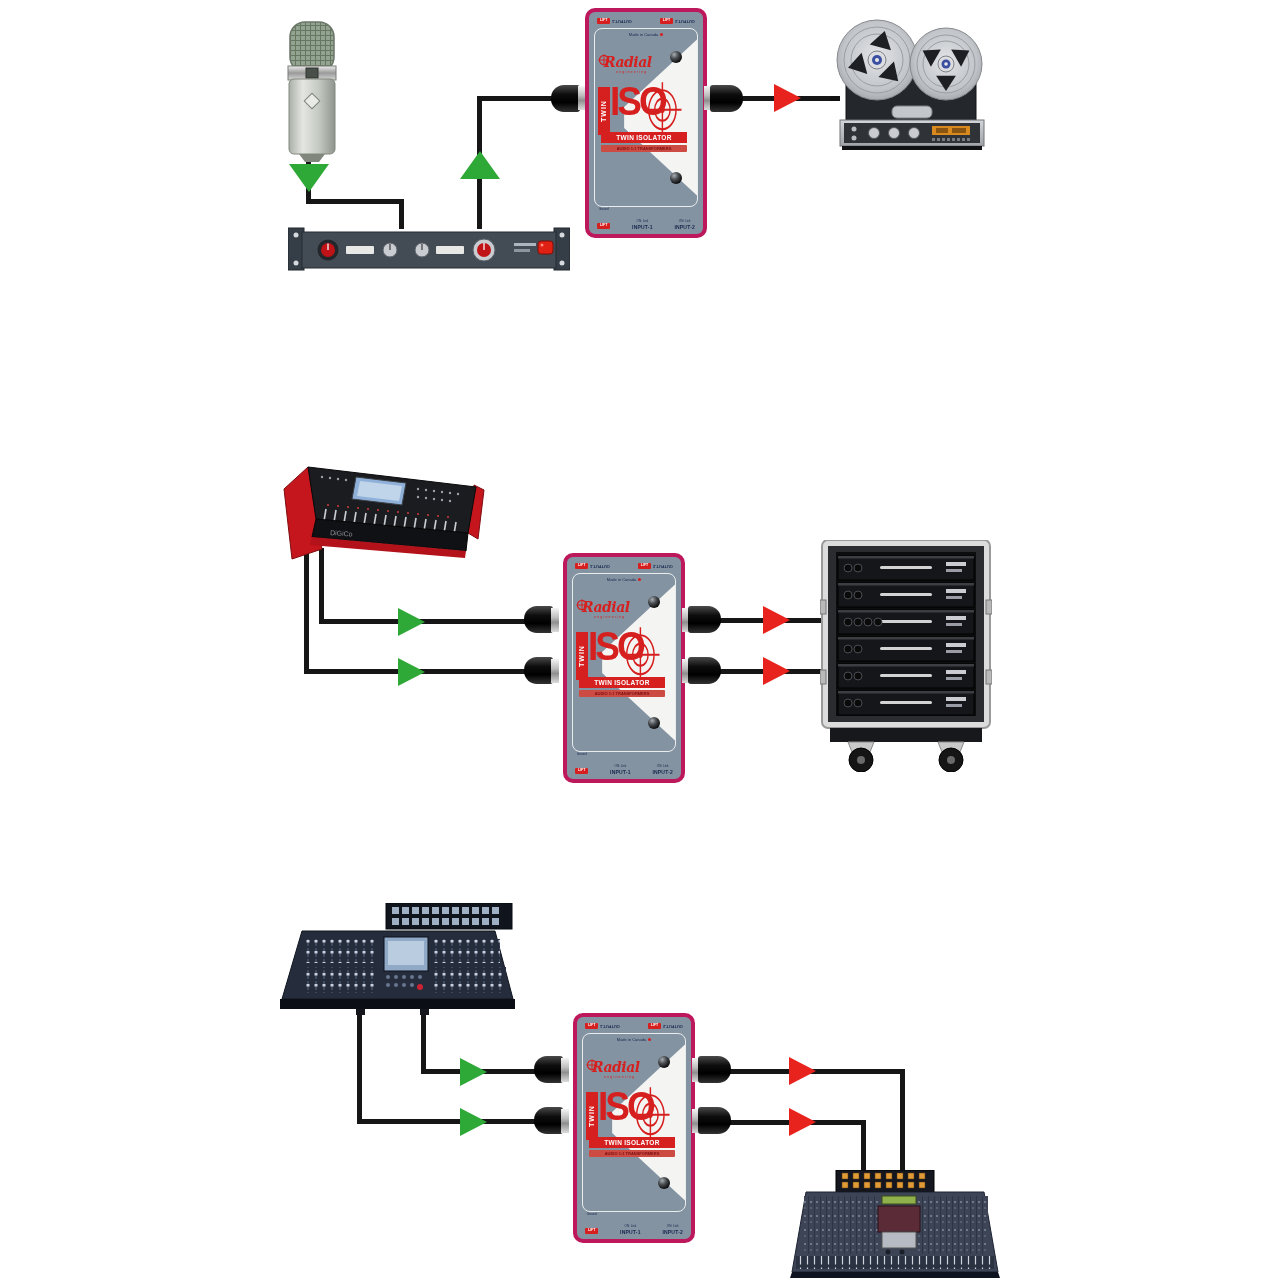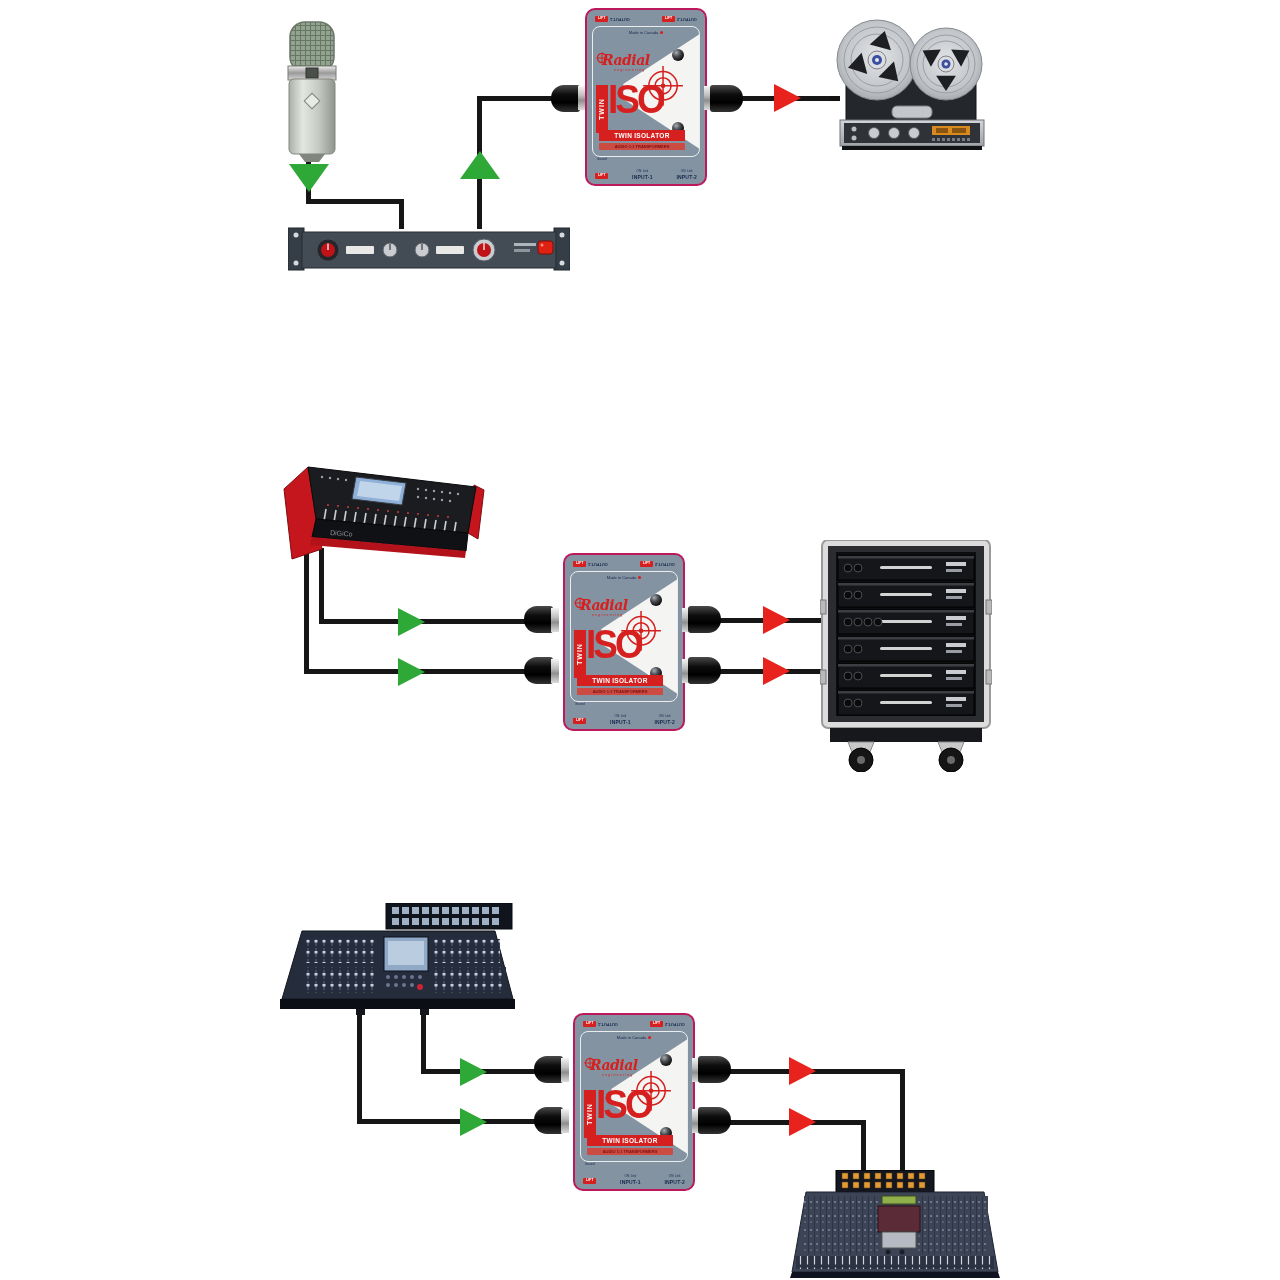--- a/index.html
+++ b/index.html
@@ -13,21 +13,21 @@
   .ar-up-green{border-left:20px solid transparent;border-right:20px solid transparent;border-bottom:28px solid #2ea836;}
   .ar-right-green{border-top:14px solid transparent;border-bottom:14px solid transparent;border-left:27px solid #2ea836;}
   .ar-right-red{border-top:14px solid transparent;border-bottom:14px solid transparent;border-left:27px solid #e8231d;}
   
   .xlr-barrel{position:absolute;height:27px;background:linear-gradient(to bottom,#4a4a4a,#0d0d0d 35%,#000 65%,#333);}
   .xlr-left{width:29px;border-radius:13px 3px 3px 13px;}
   .xlr-right{width:33px;border-radius:3px 13px 13px 3px;}
   .xlr-collar{position:absolute;width:8px;height:24px;background:linear-gradient(to bottom,#f4f4f4,#bdbdbd 40%,#8e8e8e 60%,#dcdcdc);}
   
   .iso-slot{position:absolute;width:122px;height:178px;}
-  .iso-body{position:relative;width:122px;height:178px;background:#8493a2;border:2px solid #be185d;border-radius:10px;box-sizing:border-box;}
+  .iso-body{position:relative;width:122px;height:230px;background:#8493a2;border:4px solid #be185d;border-radius:10px;box-sizing:border-box;}
   .iso-top{position:absolute;top:3px;left:0;right:0;height:12px;display:flex;justify-content:space-between;padding:0 8px;align-items:center;}
   .topgrp{display:flex;align-items:center;gap:2px;}
   .chip{background:#d6201f;color:#fff;font-size:3.5px;font-weight:bold;padding:1px 3px;border-radius:1px;line-height:1;display:inline-block;}
   .toplabel{font-size:4px;color:#17294d;font-weight:bold;display:inline-block;transform:rotate(180deg);}
   .iso-panel{position:absolute;left:5px;right:5px;top:16px;bottom:27px;border:1px solid #e9edee;border-radius:8px;overflow:hidden;}
   .bowtie{position:absolute;left:0;top:0;width:100%;height:100%;}
   .made-in{position:absolute;top:3px;left:0;right:0;text-align:center;font-size:4px;color:#17294d;}
   .made-in .dot{display:inline-block;width:3px;height:3px;background:#d6201f;border-radius:50%;margin-left:2px;}
   .screw{position:absolute;width:12px;height:12px;border-radius:50%;
          background:radial-gradient(circle at 35% 30%, #a8aeb4 0%, #4a4e52 35%, #0a0a0a 75%);}

